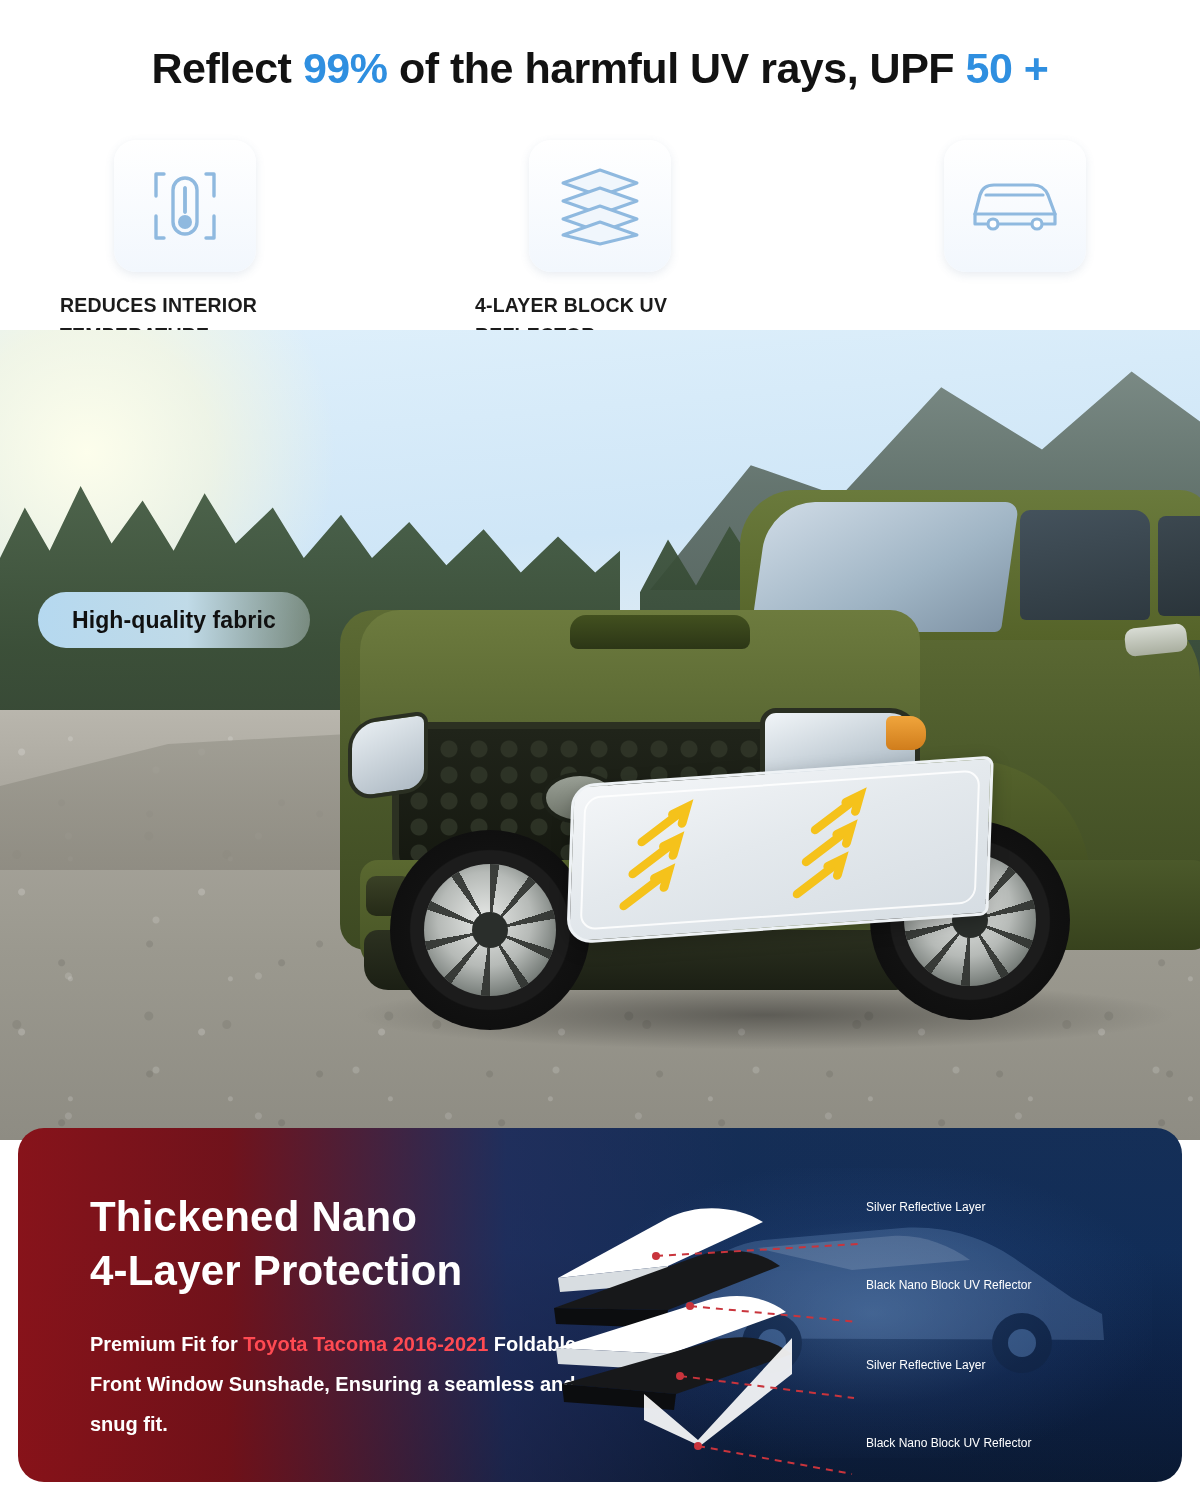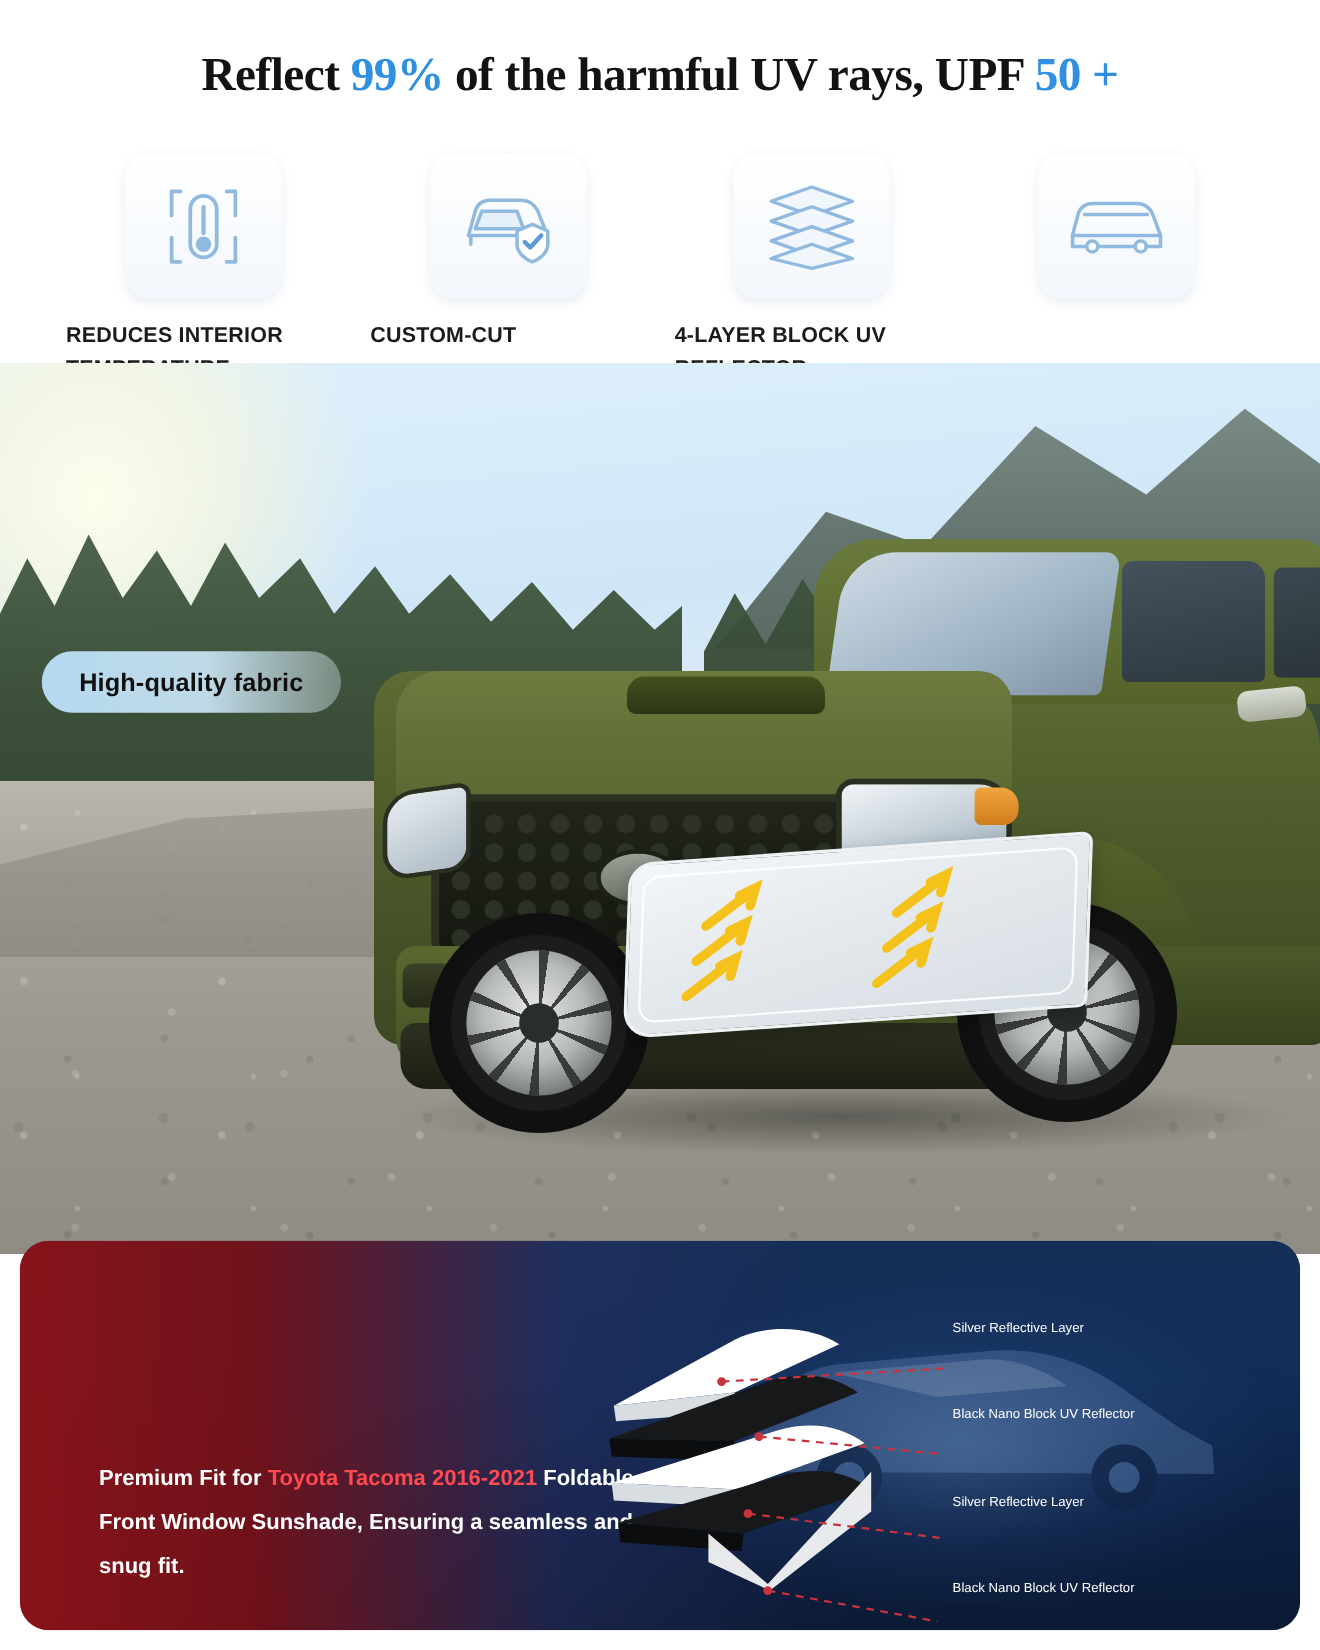--- a/index.html
+++ b/index.html
@@ -23,21 +23,20 @@
     position: absolute;
     top: 44px;
     left: 0;
     width: 1200px;
     text-align: center;
     font-size: 43px;
     font-weight: 700;
     color: #121212;
     letter-spacing: -0.5px;
     white-space: nowrap;
-    font-family: Liberation Serif, serif;
   }
   .headline .accent { color: #2f8fe0; }
 
   
   .features {
     position: absolute;
     top: 140px;
     left: 60px;
     width: 1080px;
     display: flex;
@@ -384,33 +383,20 @@
           <rect x="27" y="12" width="24" height="56" rx="12"></rect>
           <path d="M39 22 V46"></path>
           <circle cx="39" cy="56" r="7" fill="#8fb9df" stroke="none"></circle>
           <path d="M39 22 V46" stroke="#8fb9df"></path>
         </svg>
       </div>
       <div class="caption" style="white-space:pre-line">REDUCES INTERIOR
 TEMPERATURE</div>
     </div>
 
-    <div class="feature">
-      <div class="tile">
-        <svg width="88" height="72" viewBox="0 0 88 72" fill="none" stroke="#8fb9df" stroke-width="3.2" stroke-linecap="round" stroke-linejoin="round">
-          <path d="M8 44 L14 22 C16 15 21 12 28 12 H56 C63 12 68 16 71 22 L78 40"></path>
-          <path d="M8 44 H74"></path>
-          <path d="M20 22 H52 L58 38 H14 Z" fill="#e7f1fa" stroke="#8fb9df"></path>
-          <path d="M10 44 V52 M74 42 V50"></path>
-          <path d="M52 40 L66 34 L80 40 V52 C80 60 72 66 66 68 C60 66 52 60 52 52 Z" fill="#ffffff" stroke="#8fb9df"></path>
-          <path d="M59 50 L64 55 L74 44" stroke="#5b9ad6" stroke-width="4"></path>
-        </svg>
-      </div>
-      <div class="caption" style="white-space:pre-line">CUSTOM-CUT</div>
-    </div>
 
     <div class="feature">
       <div class="tile">
         <svg width="86" height="80" viewBox="0 0 86 80" fill="none" stroke="#8fb9df" stroke-width="3" stroke-linejoin="round">
           <path d="M43 4 L80 17 L43 30 L6 17 Z" fill="#f0f6fc"></path>
           <path d="M43 22 L80 35 L43 48 L6 35 Z" fill="#f0f6fc"></path>
           <path d="M43 40 L80 53 L43 66 L6 53 Z" fill="#f0f6fc"></path>
           <path d="M43 56 L80 69 L43 78 L6 69 Z" fill="#f0f6fc"></path>
         </svg>
       </div>
@@ -504,20 +490,22 @@
 
     <svg class="bottom-car" viewBox="0 0 470 210">
       <path d="M20 150 L40 100 C52 72 78 56 112 52 L250 40 C290 37 330 48 362 70 L420 110 L450 126 L452 152 Z" fill="#7fa6d8" opacity=".55"></path>
       <path d="M105 60 L240 48 C268 46 296 56 318 72 L200 82 Z" fill="#cfe2f6" opacity=".5"></path>
       <circle cx="120" cy="155" r="30" fill="#10223f"></circle>
       <circle cx="370" cy="155" r="30" fill="#10223f"></circle>
       <circle cx="120" cy="155" r="14" fill="#5b82b5"></circle>
       <circle cx="370" cy="155" r="14" fill="#5b82b5"></circle>
     </svg>
 
+    <div class="bt-title">Thickened Nano
+4-Layer Protection</div>
 
     <div class="bt-sub">
       <span>Premium Fit for </span><span class="model">Toyota Tacoma 2016-2021</span><span> Foldable Front Window Sunshade, Ensuring a seamless and snug fit.</span>
     </div>
 
     <svg class="layers-art" viewBox="0 0 300 260">
       <path d="M10 90 L120 30 C150 15 190 18 215 34 L120 78 Z" fill="#ffffff"></path>
       <path d="M10 90 L120 78 L118 96 L12 104 Z" fill="#d8dde1"></path>
       <path d="M6 120 L150 68 C180 58 210 62 232 78 L120 122 Z" fill="#17181a"></path>
       <path d="M6 120 L120 122 L118 140 L8 136 Z" fill="#0c0d0f"></path>

